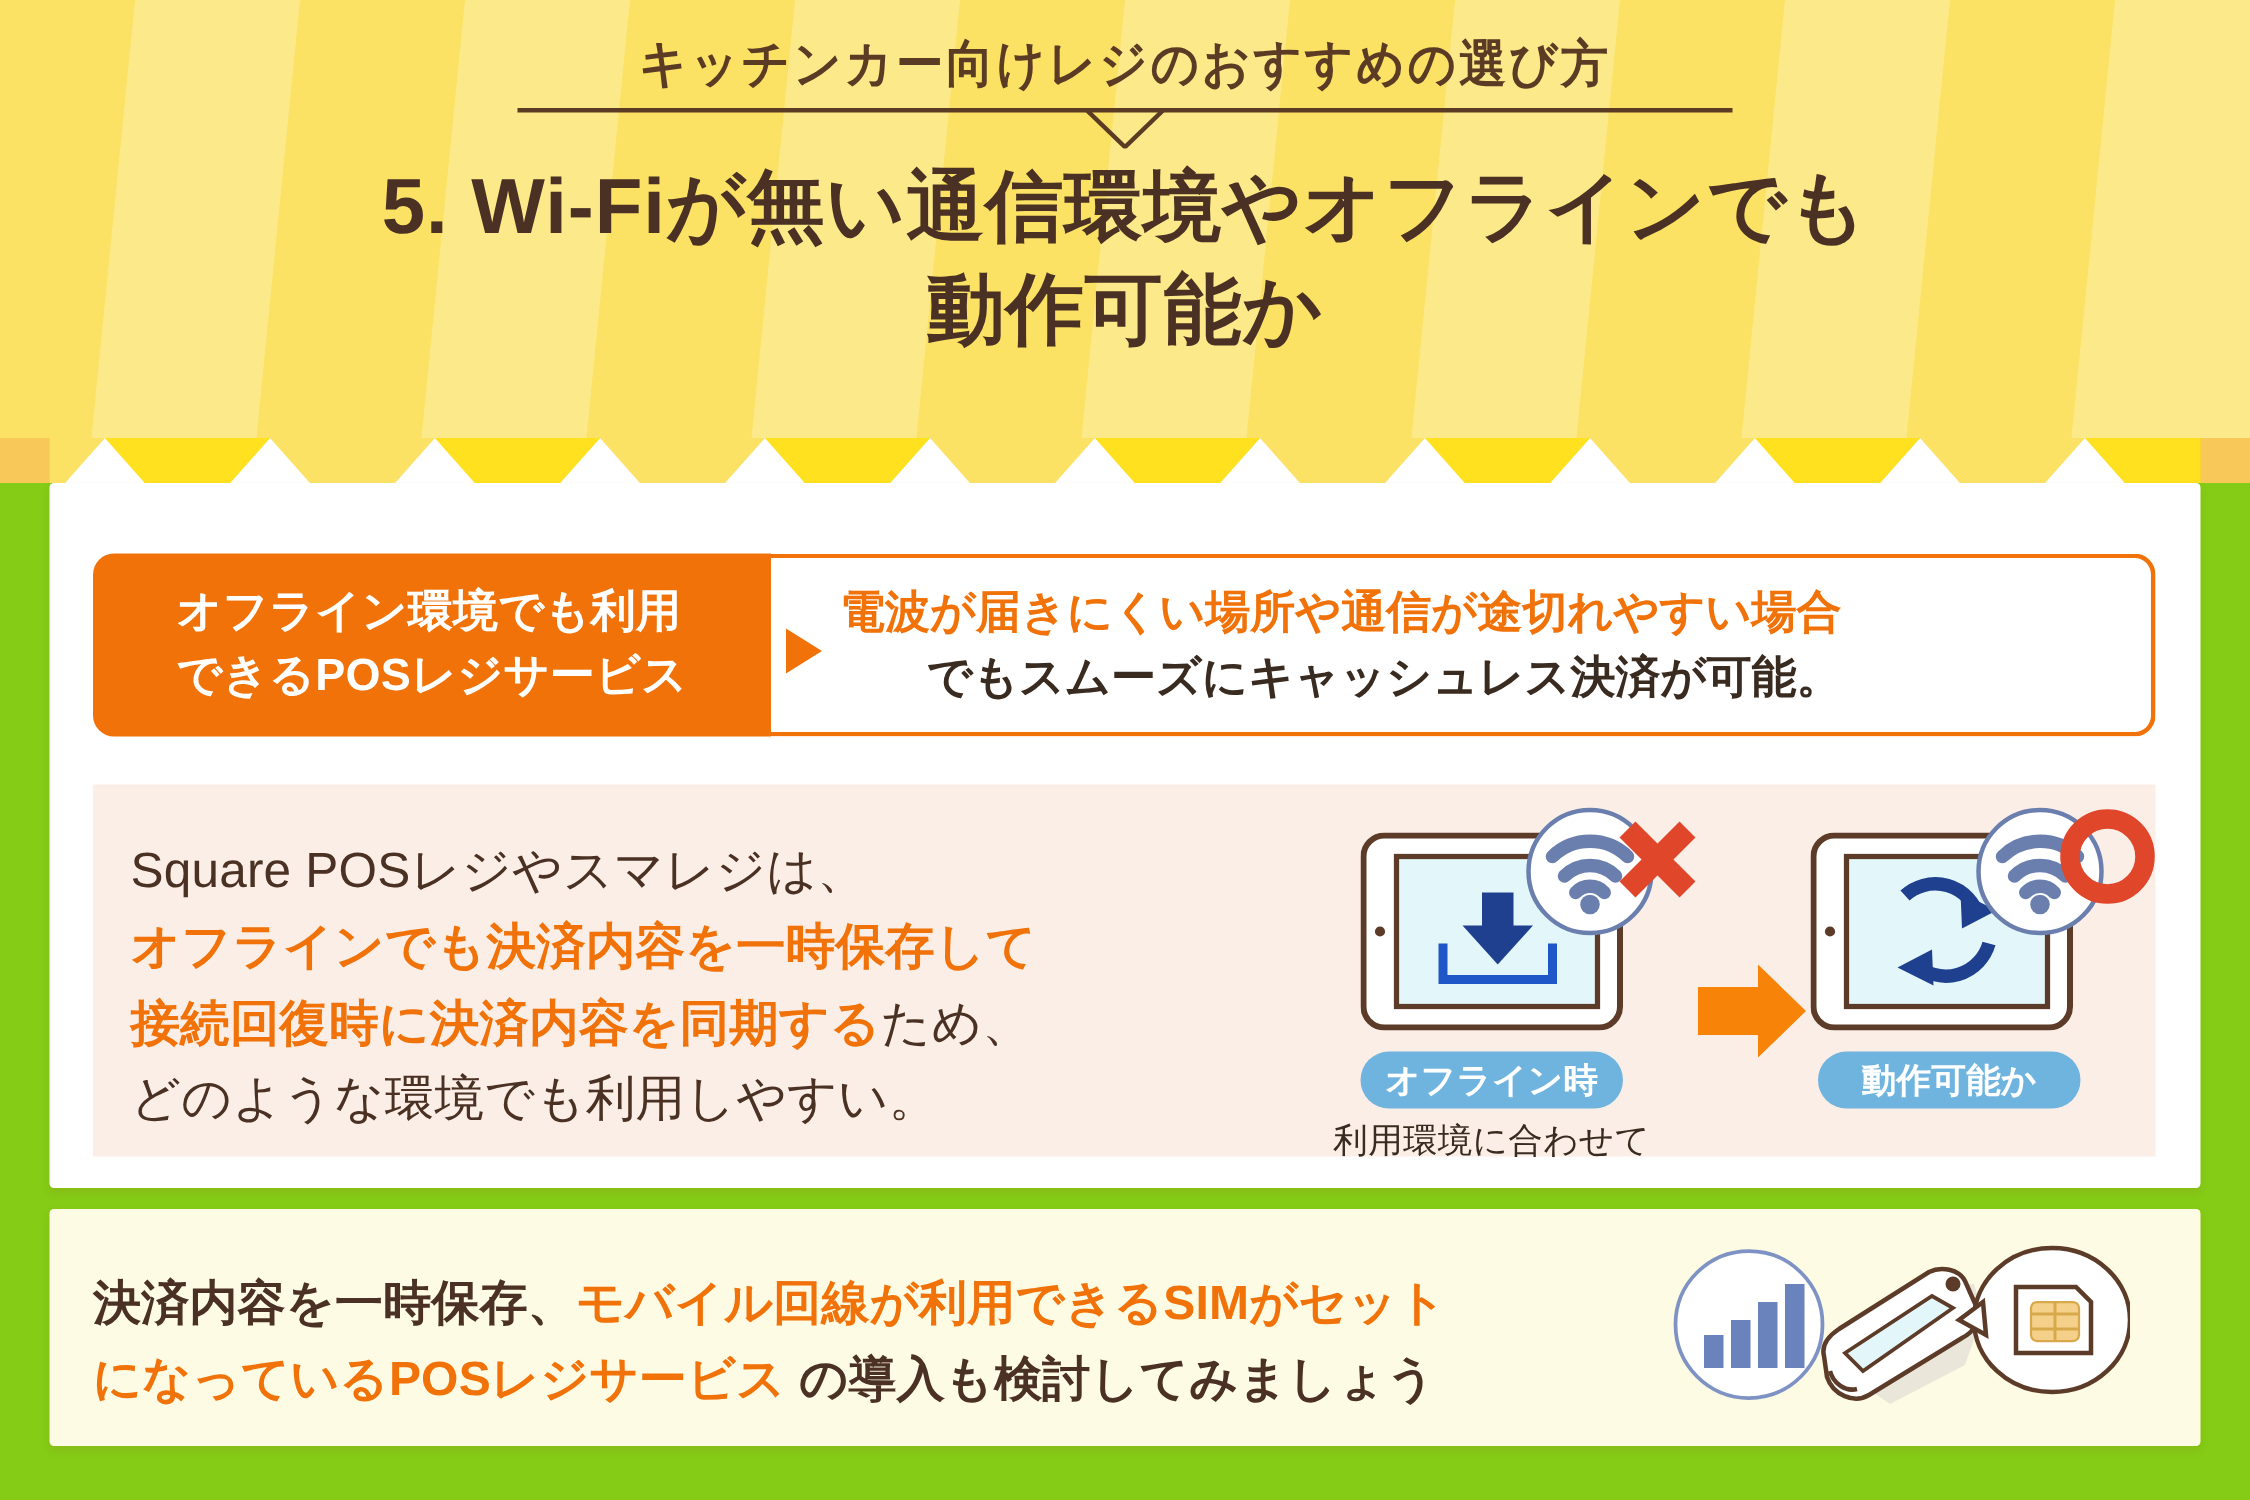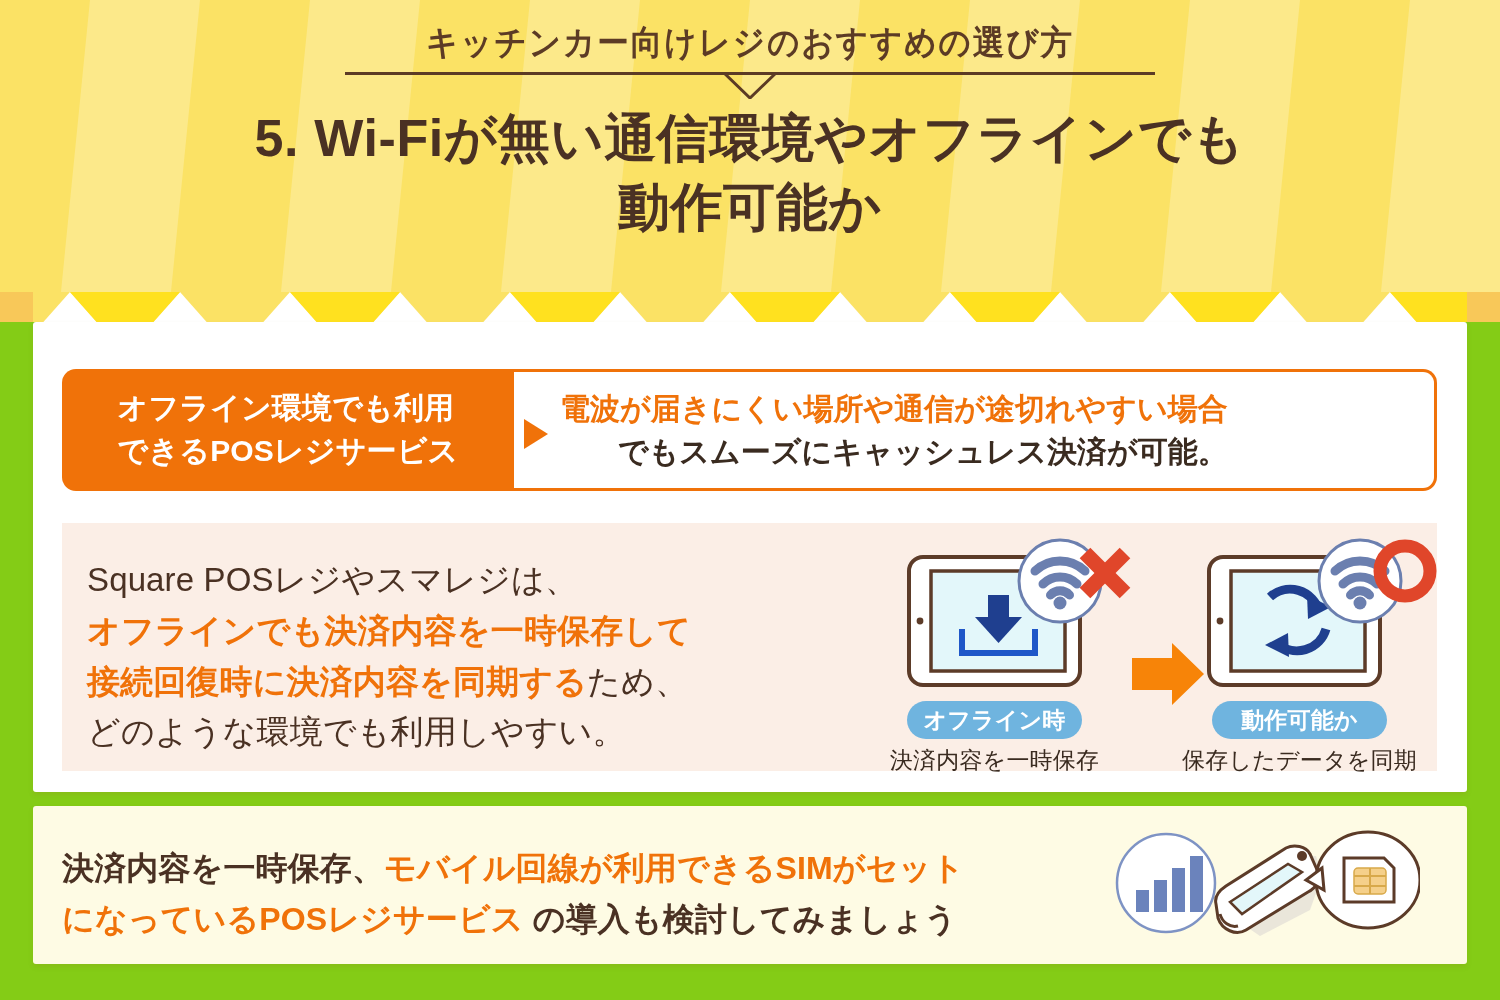--- a/index.html
+++ b/index.html
@@ -233,21 +233,21 @@
               <path d="M33.5 62 A13 13 0 0 1 52.5 62" stroke-width="9"></path>
             </g>
             <circle cx="43" cy="70" r="6.5" fill="#6B7FAF"></circle>
             <g stroke="#E0462A" stroke-width="15" stroke-linecap="butt">
               <line x1="68" y1="20" x2="108" y2="60"></line>
               <line x1="108" y1="20" x2="68" y2="60"></line>
             </g>
           </svg>
         </div>
         <div class="pill" style="left:45px;top:178px;width:175px;">オフライン時</div>
-        <div class="caption" style="left:5px;top:222px;width:255px;">決済内容を一時保存</div>
+        <div class="caption" style="left:5px;top:222px;width:255px;">利用環境に合わせて</div>
 
         <div class="bigarrow" style="left:270px;top:120px;">
           <svg width="72" height="62" viewBox="0 0 72 62">
             <polygon points="0,15 40,15 40,0 72,31 40,62 40,47 0,47" fill="#F78408"></polygon>
           </svg>
         </div>
 
         <div class="tabletwrap" style="left:345px;top:32px;">
           <svg width="175" height="132" viewBox="0 0 175 132">
             <rect x="2" y="2" width="171" height="128" rx="14" fill="#FFFFFF" stroke="#5C3B28" stroke-width="4"></rect>
@@ -268,21 +268,20 @@
             <g fill="none" stroke="#6B7FAF" stroke-linecap="round">
               <path d="M18 38 A36 36 0 0 1 68 38" stroke-width="9"></path>
               <path d="M26 51 A24 24 0 0 1 60 51" stroke-width="9"></path>
               <path d="M33.5 62 A13 13 0 0 1 52.5 62" stroke-width="9"></path>
             </g>
             <circle cx="43" cy="70" r="6.5" fill="#6B7FAF"></circle>
             <circle cx="88" cy="38" r="25" fill="none" stroke="#E0462A" stroke-width="13"></circle>
           </svg>
         </div>
         <div class="pill" style="left:350px;top:178px;width:175px;">動作可能か</div>
-        <div class="caption" style="left:305px;top:222px;width:265px;">保存したデータを同期</div>
       </div>
     </div>
   </div>
 
   <div class="bottom-card">
     <div class="bottom-text" style="position:absolute;left:29px;top:37px;">
       <div><span>決済内容を一時保存、</span><span class="hl">モバイル回線が利用できるSIMがセット</span></div>
       <div><span class="hl">になっているPOSレジサービス</span><span> の導入も検討してみましょう</span></div>
     </div>
 

